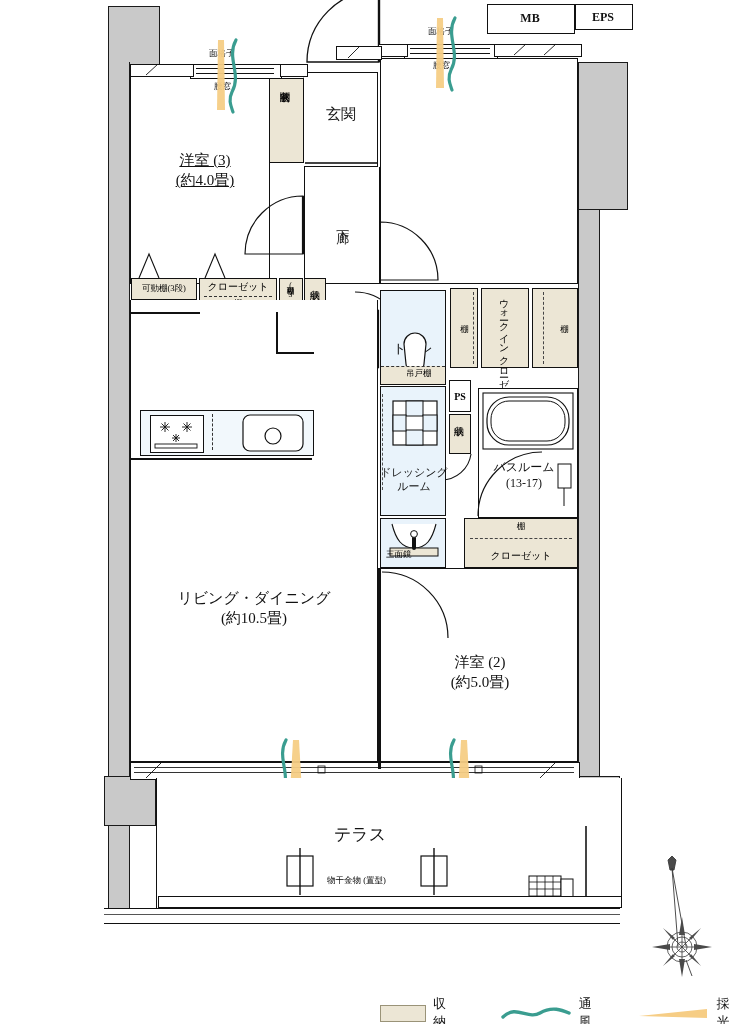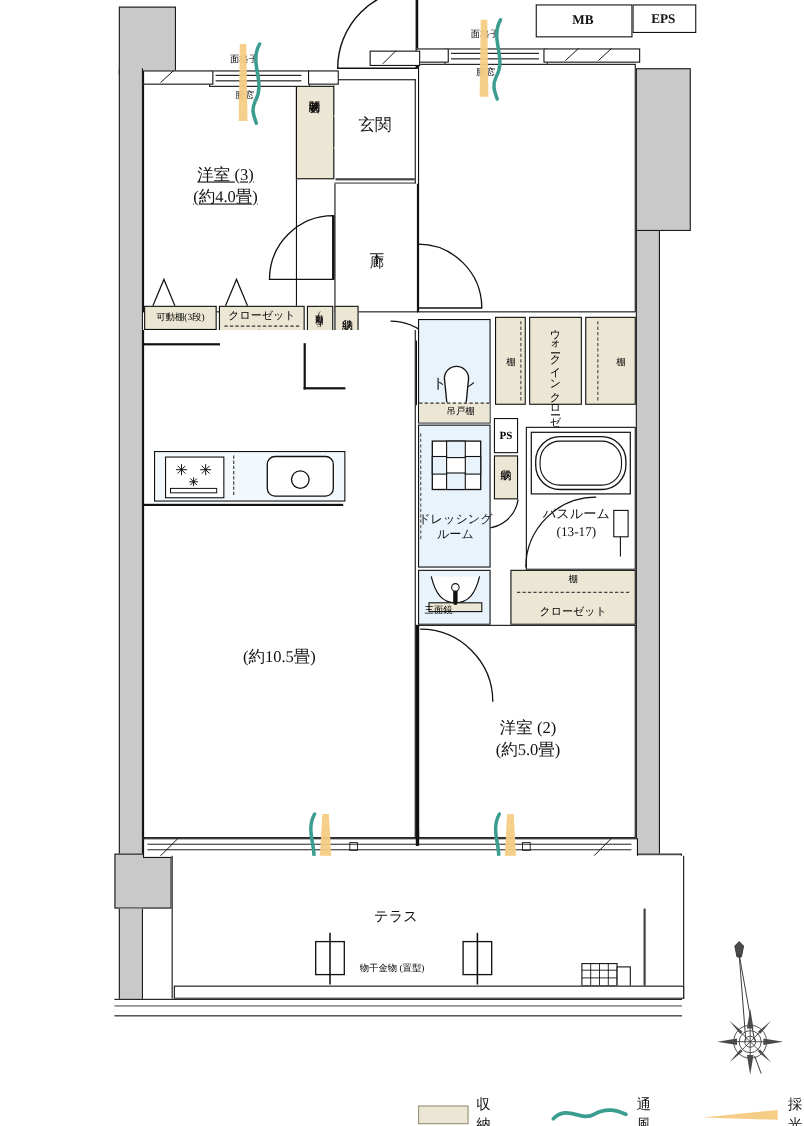--- a/index.html
+++ b/index.html
@@ -156,20 +156,21 @@
     </g>
   </svg>
   <div class="abs" style="left:212px;top:414px;width:0;height:36px;border-left:1.2px dashed #333;"></div>
   <svg class="abs" style="left:242px;top:414px;" width="62" height="38">
     <rect x="1" y="1" width="60" height="36" rx="7" fill="#fff" stroke="#111" stroke-width="1.2"></rect>
     <circle cx="31" cy="22" r="8" fill="#fff" stroke="#111" stroke-width="1.2"></circle>
   </svg>
   <div class="abs wall" style="left:130px;top:458px;width:182px;height:2px;"></div>
 
   <div class="abs lbl lblBig" style="left:164px;top:588px;width:180px;">
+    <div>リビング・ダイニング</div>
     <div>(約10.5畳)</div>
   </div>
 
   <div class="abs wet" style="left:380px;top:290px;width:66px;height:95px;"></div>
   <div class="abs lbl" style="left:384px;top:313px;width:58px;font-size:13px;margin-top:27px;">トイレ</div>
   <svg class="abs" style="left:398px;top:334px;" width="34" height="48">
     <path d="M6 10 a11 11 0 0 1 22 0 l-2 20 a9 9 0 0 1 -18 0 Z" fill="#fff" stroke="#111" stroke-width="1.2"></path>
     <rect x="7" y="38" width="20" height="8" rx="2" fill="#fff" stroke="#111" stroke-width="1.2"></rect>
   </svg>
   <div class="abs storage" style="left:381px;top:366px;width:64px;height:18px;border:none;"></div>
@@ -330,21 +331,21 @@
         <polygon points="5,0 11,0 15,70 1,70" fill="#f6cd85" opacity="0.95"></polygon>
       </svg>
   </div>
   <div class="vent abs" style="left:442px;top:740px;">
     <svg width="22" height="72">
         <path d="M12 0 C2 18 18 34 8 52 C4 60 7 66 9 72" fill="none" stroke="#3a9d90" stroke-width="3.2" stroke-linecap="round"></path>
       </svg>
   </div>
 
   <div class="abs" style="left:156px;top:778px;width:464px;height:130px;border-left:1.6px solid #111;border-right:1.6px solid #111;background:#fff;"></div>
-  <div class="abs lbl" style="left:320px;top:824px;width:80px;font-size:13px;">テラス</div>
+  <div class="abs lbl" style="left:320px;top:824px;width:80px;font-size:17px;">テラス</div>
   <div class="abs xs" style="left:327px;top:875px;">物干金物 (置型)</div>
   <svg class="abs" style="left:286px;top:848px;" width="30" height="48">
     <rect x="1" y="8" width="26" height="30" fill="#fff" stroke="#111" stroke-width="1.2"></rect>
     <line x1="14" y1="0" x2="14" y2="47" stroke="#111" stroke-width="1.4"></line>
   </svg>
   <svg class="abs" style="left:420px;top:848px;" width="30" height="48">
     <rect x="1" y="8" width="26" height="30" fill="#fff" stroke="#111" stroke-width="1.2"></rect>
     <line x1="14" y1="0" x2="14" y2="47" stroke="#111" stroke-width="1.4"></line>
   </svg>
   <svg class="abs" style="left:529px;top:876px;" width="44" height="28">

